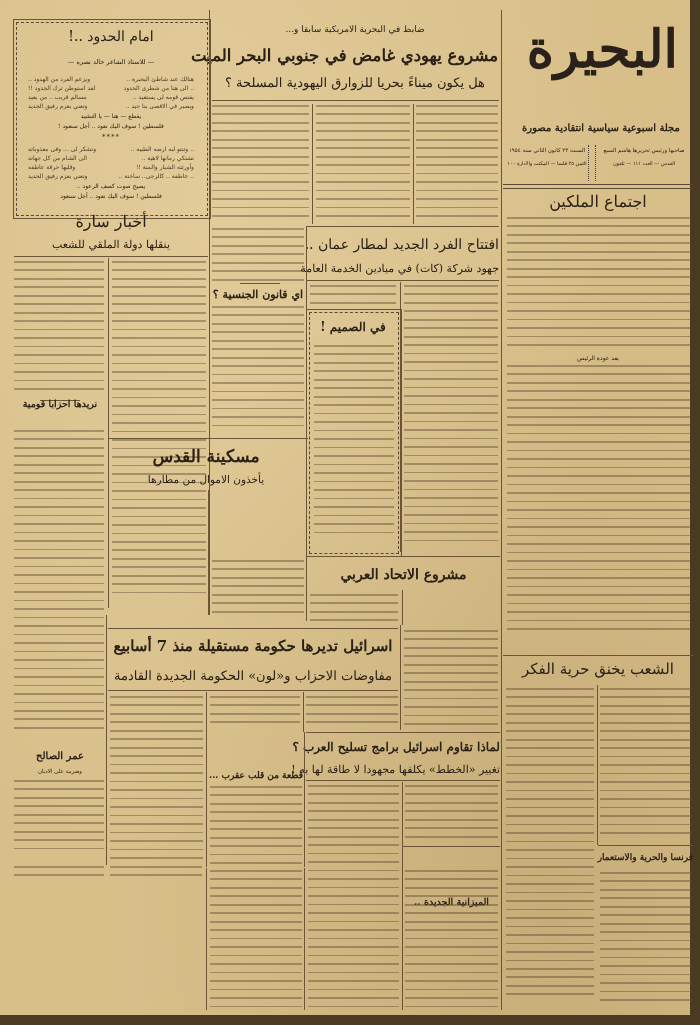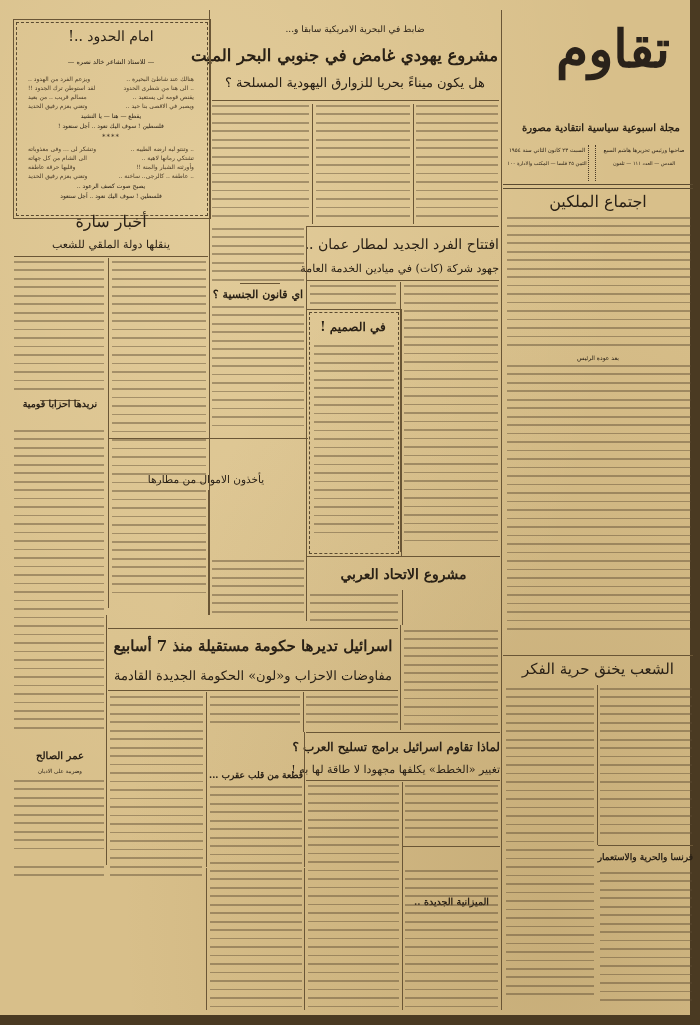--- a/index.html
+++ b/index.html
@@ -33,21 +33,21 @@
   .ad-box { position:absolute; border:1.5px solid #4a3b26; }
   .poem-row { display:flex; justify-content:space-between; font-size:6px; line-height:9px; color:#4a3b26; }
   .stars { text-align:center; font-size:7px; letter-spacing:1px; color:#3a2e20; }
   .chain { position:absolute; width:6px; border-left:1px dotted #4a3b26; border-right:1px dotted #4a3b26; }
 </style>
 </head>
 <body>
 
 <div class="page">
 
-  <div class="masthead-title">تقاوم</div>
+  <div class="masthead-title">البحيرة</div>
   <div class="hl" style="left:508px; top:122px; width:186px; font-size:10px; font-weight:bold;">مجلة اسبوعية سياسية انتقادية مصورة</div>
   <div class="hl" style="left:594px; top:147px; width:100px; font-size:5.5px;">صاحبها ورئيس تحريرها هاشم السبع</div>
   <div class="hl" style="left:503px; top:147px; width:88px; font-size:5.5px;">السبت ٢٣ كانون الثاني سنة ١٩٥٤</div>
   <div class="chain" style="left:588px; top:145px; height:36px;"></div>
   <div class="hl" style="left:594px; top:160px; width:100px; font-size:5px;">القدس — العدد ١١١ — تلفون</div>
   <div class="hl" style="left:503px; top:160px; width:88px; font-size:5px;">الثمن ٢٥ فلسا — المكتب والادارة ١٠٠</div>
   <div class="dbl-h" style="left:503px; top:184px; width:190px;"></div>
 
   <div class="hl" style="left:503px; top:192px; width:190px; font-size:16px;">اجتماع الملكين</div>
   <div class="lines" style="left:507px; top:217px; width:184px; height:135px;">
@@ -505,20 +505,21 @@
       <span></span>
       <span></span>
       <span></span>
       <span></span>
       <span></span>
       <span></span>
   </div>
   <div class="rule-v" style="left:106px; top:615px; height:250px;"></div>
 
   <div class="rule-h" style="left:108px; top:438px; width:200px;"></div>
+  <div class="hl" style="left:108px; top:446px; width:196px; font-size:17px; font-weight:bold;">مسكينة القدس</div>
   <div class="hl" style="left:108px; top:473px; width:196px; font-size:10.5px;">يأخذون الاموال من مطارها</div>
   <div class="rule-v" style="left:208px; top:490px; height:125px;"></div>
 
   <div class="rule-h" style="left:307px; top:556px; width:193px;"></div>
   <div class="hl" style="left:307px; top:566px; width:193px; font-size:14px;font-weight:bold;">مشروع الاتحاد العربي</div>
   <div class="rule-v" style="left:402px; top:590px; height:35px;"></div>
   <div class="lines" style="left:310px; top:594px; width:88px; height:28px;">
     <span></span>
       <span></span>
       <span></span>

